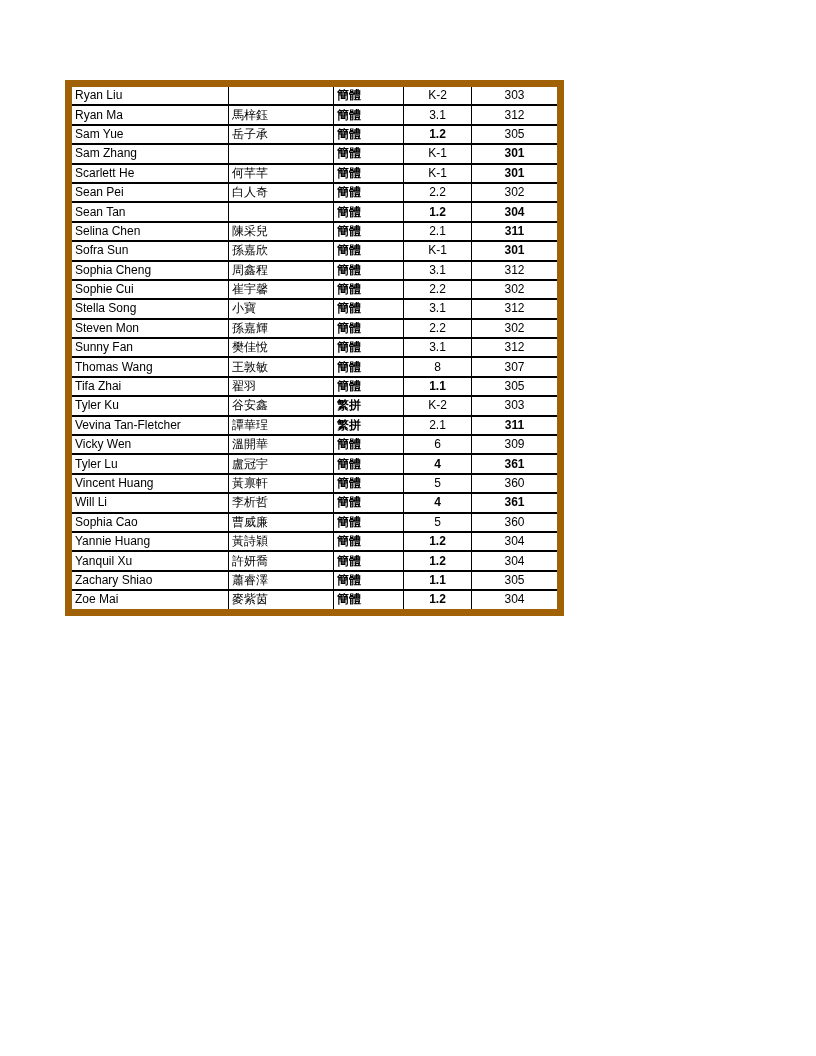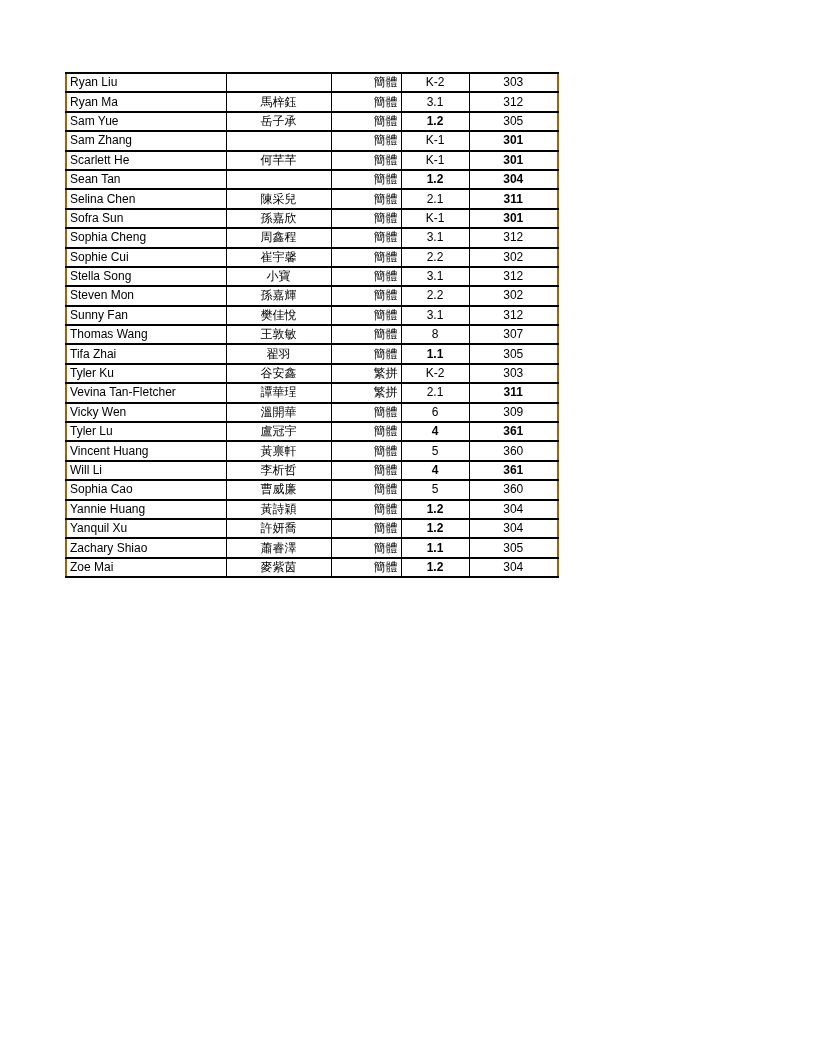--- a/index.html
+++ b/index.html
@@ -36,25 +36,26 @@
     border-bottom: 2px solid #000;
     height: 17.4px;
     padding: 0 3px;
     font-size: 12px;
     line-height: 17px;
     white-space: nowrap;
     overflow: hidden;
     vertical-align: middle;
   }
   table.roster {
-    border: 2px solid #a16207;
+    border: 7px solid #a16207;
+    margin-top: 8px;
   }
   td.col-name     { width: 160px; text-align: left; }
-  td.col-chinese  { width: 105px; text-align: center; font-size: 14px; }
-  td.col-script   { width: 70px;  text-align: right; font-size: 14px; }
+  td.col-chinese  { width: 105px; text-align: left; font-size: 14px; }
+  td.col-script   { width: 70px;  text-align: left; font-size: 14px; font-weight: bold; }
   td.col-class    { width: 68px;  text-align: center; }
   td.col-room     { width: 89px;  text-align: center; border-radius: 7px; }
   td.bold { font-weight: bold; }
 </style>
 </head>
 <body>
 
 <div class="page">
   <table class="roster">
     <colgroup>
@@ -94,20 +95,27 @@
           <td class="col-room bold">301</td>
         </tr>
         <tr>
           <td class="col-name">Scarlett He</td>
           <td class="col-chinese">何芊芊</td>
           <td class="col-script">簡體</td>
           <td class="col-class">K-1</td>
           <td class="col-room bold">301</td>
         </tr>
         <tr>
+          <td class="col-name">Sean Pei</td>
+          <td class="col-chinese">白人奇</td>
+          <td class="col-script">簡體</td>
+          <td class="col-class">2.2</td>
+          <td class="col-room">302</td>
+        </tr>
+        <tr>
           <td class="col-name">Sean Tan</td>
           <td class="col-chinese"></td>
           <td class="col-script">簡體</td>
           <td class="col-class bold">1.2</td>
           <td class="col-room bold">304</td>
         </tr>
         <tr>
           <td class="col-name">Selina Chen</td>
           <td class="col-chinese">陳采兒</td>
           <td class="col-script">簡體</td>

